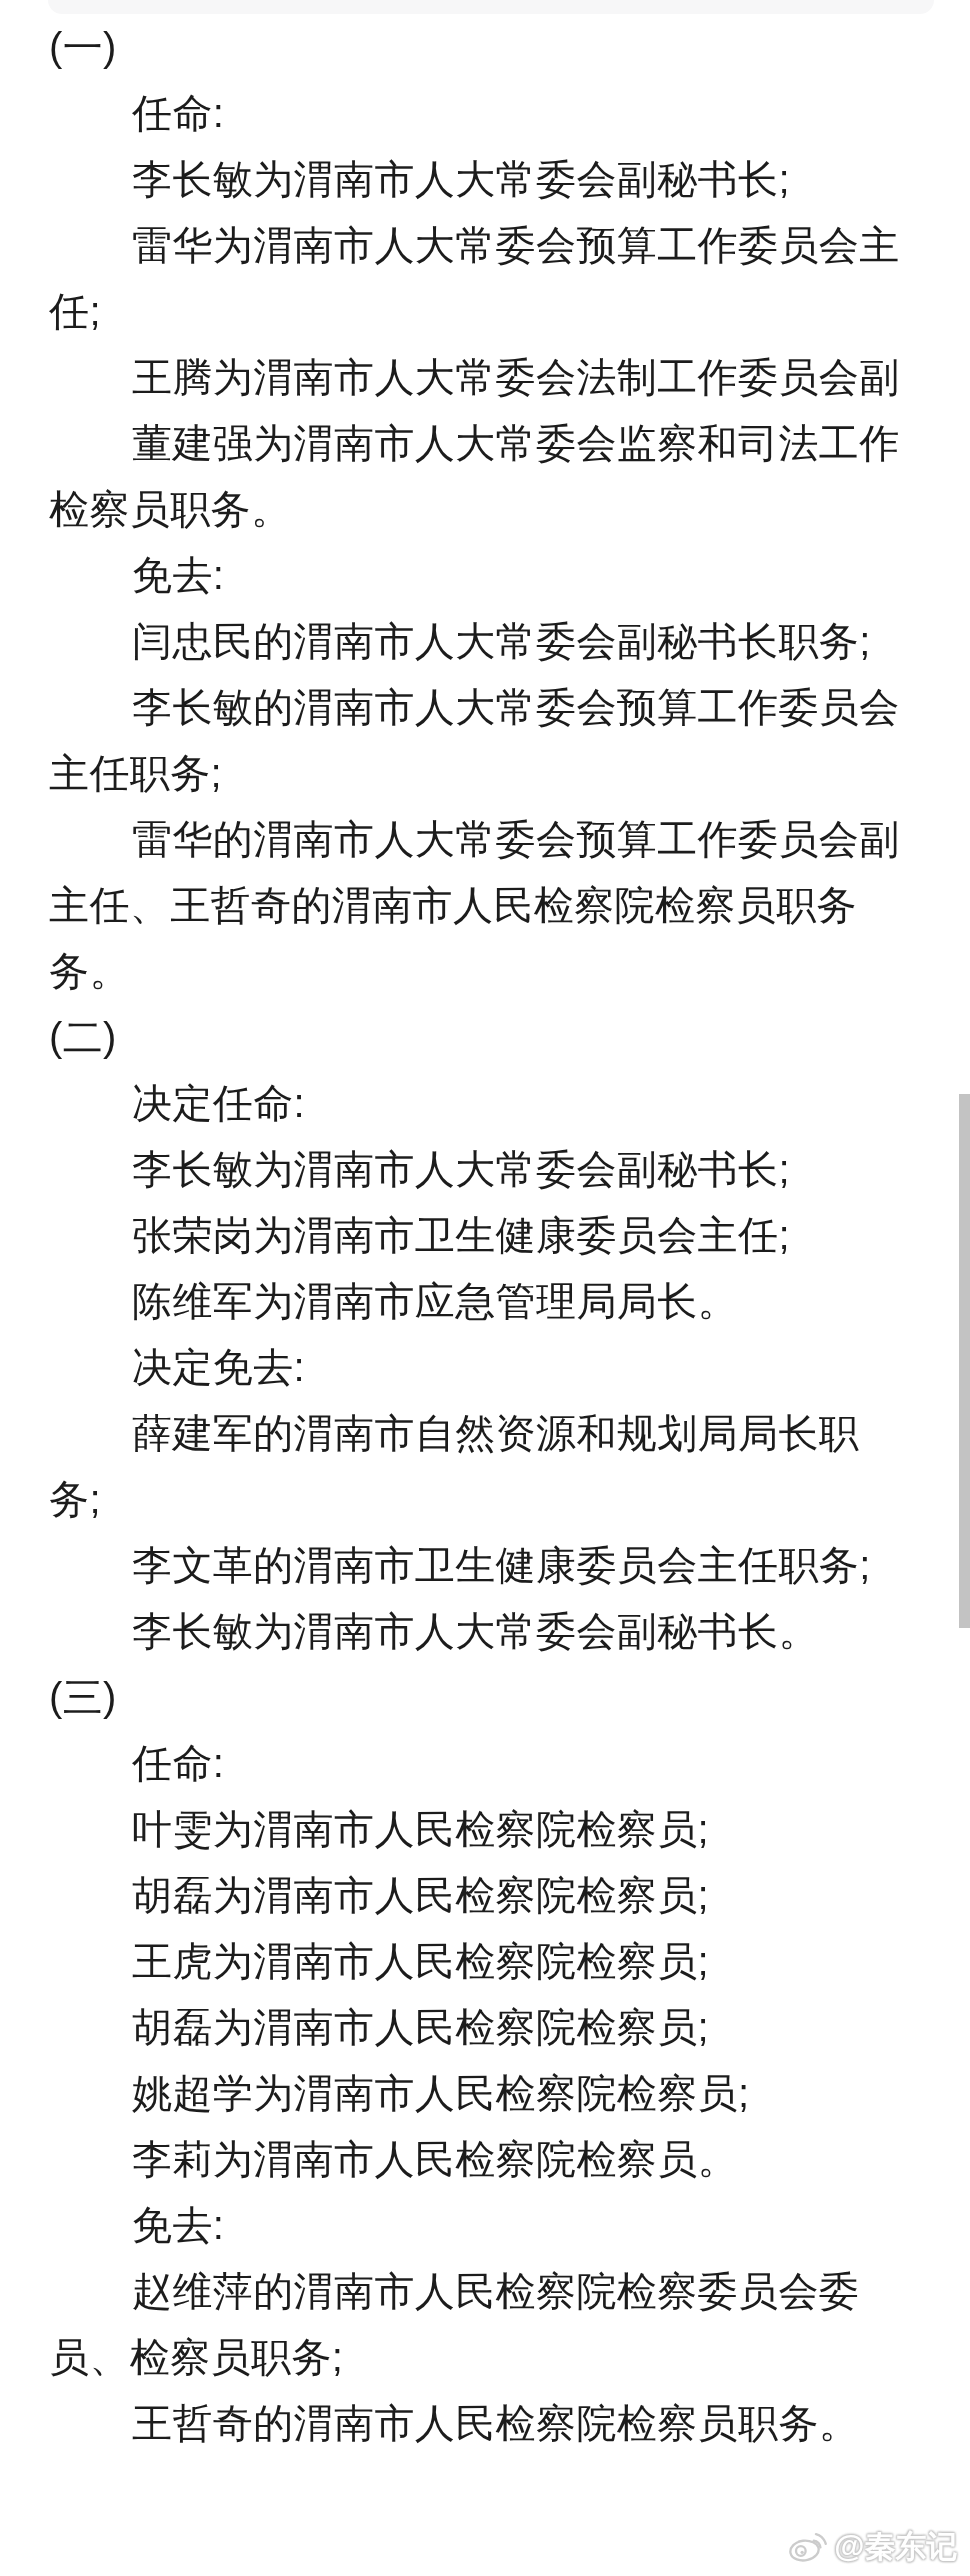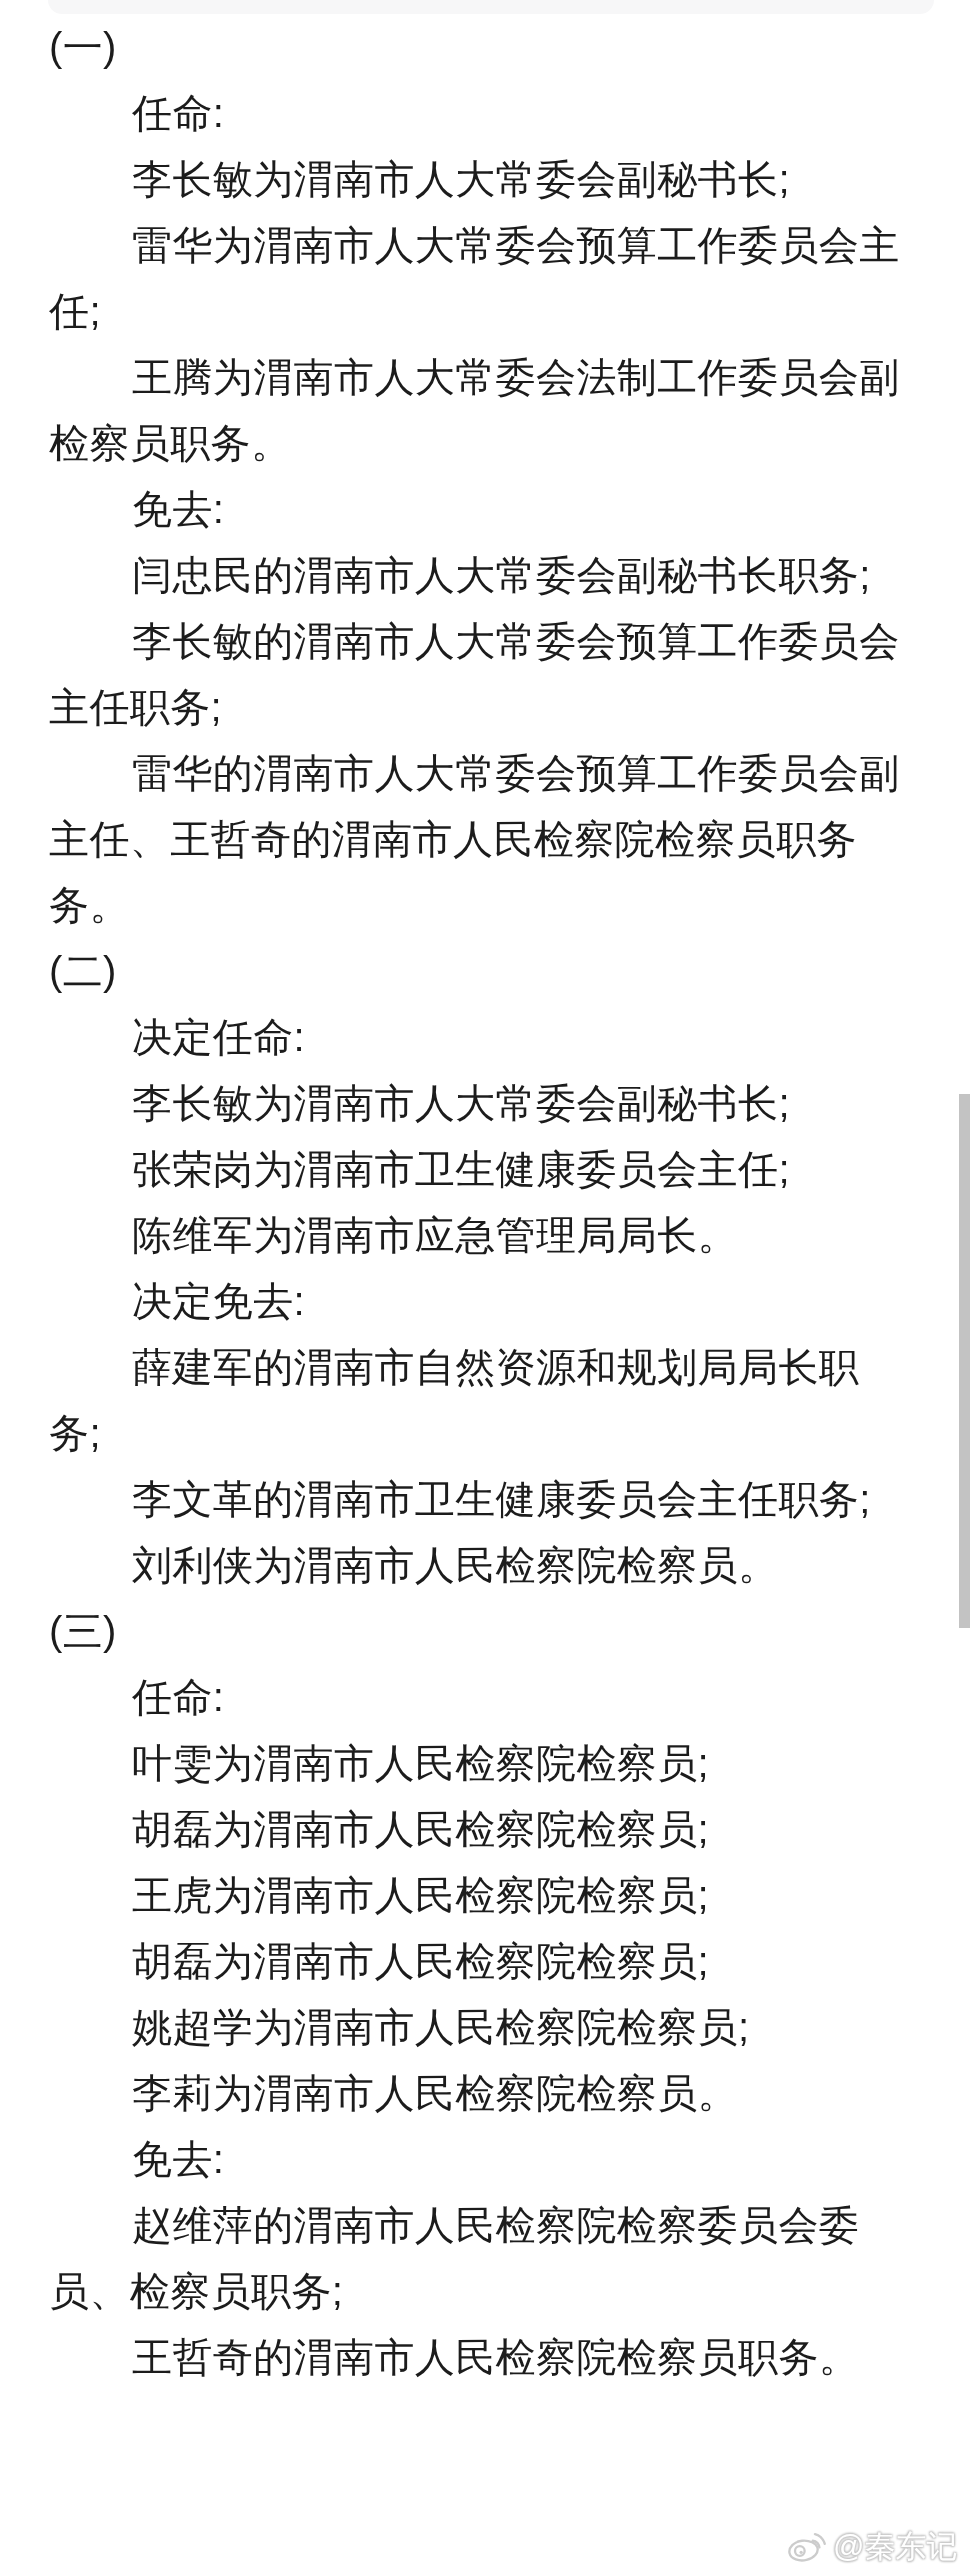--- a/index.html
+++ b/index.html
@@ -52,21 +52,21 @@
 
   
   .watermark {
     position: absolute;
     right: 12.6px;
     bottom: 8px;
     display: flex;
     align-items: center;
     gap: 6.3px;
     font-size: 31px;
-    font-weight: normal;
+    font-weight: bold;
     color: #ffffff;
     text-shadow:
       -0.9px -0.9px 1.8px #c9c9c9,
        0.9px -0.9px 1.8px #c9c9c9,
       -0.9px  0.9px 1.8px #c9c9c9,
        0.9px  0.9px 1.8px #c9c9c9,
        0    0   3.6px #d6d6d6;
   }
   .watermark .wicon svg { display: block; }
 </style>
@@ -75,38 +75,39 @@
 
 <div class="top-edge"></div>
 
 <div class="doc" id="doc">
     <div class="line">(一)</div>
     <div class="line indent">任命:</div>
     <div class="line indent">李长敏为渭南市人大常委会副秘书长;</div>
     <div class="line indent">雷华为渭南市人大常委会预算工作委员会主</div>
     <div class="line">任;</div>
     <div class="line indent">王腾为渭南市人大常委会法制工作委员会副</div>
+    <div class="line indent">董建强为渭南市人大常委会监察和司法工作</div>
     <div class="line">检察员职务。</div>
     <div class="line indent">免去:</div>
     <div class="line indent">闫忠民的渭南市人大常委会副秘书长职务;</div>
     <div class="line indent">李长敏的渭南市人大常委会预算工作委员会</div>
     <div class="line">主任职务;</div>
     <div class="line indent">雷华的渭南市人大常委会预算工作委员会副</div>
     <div class="line">主任、王哲奇的渭南市人民检察院检察员职务</div>
     <div class="line">务。</div>
     <div class="line">(二)</div>
     <div class="line indent">决定任命:</div>
     <div class="line indent">李长敏为渭南市人大常委会副秘书长;</div>
     <div class="line indent">张荣岗为渭南市卫生健康委员会主任;</div>
     <div class="line indent">陈维军为渭南市应急管理局局长。</div>
     <div class="line indent">决定免去:</div>
     <div class="line indent">薛建军的渭南市自然资源和规划局局长职</div>
     <div class="line">务;</div>
     <div class="line indent">李文革的渭南市卫生健康委员会主任职务;</div>
-    <div class="line indent">刘利侠为渭南市人民检察院检察员。</div>
+    <div class="line indent">李长敏为渭南市人大常委会副秘书长。</div>
     <div class="line">(三)</div>
     <div class="line indent">任命:</div>
     <div class="line indent">叶雯为渭南市人民检察院检察员;</div>
     <div class="line indent">胡磊为渭南市人民检察院检察员;</div>
     <div class="line indent">王虎为渭南市人民检察院检察员;</div>
     <div class="line indent">胡磊为渭南市人民检察院检察员;</div>
     <div class="line indent">姚超学为渭南市人民检察院检察员;</div>
     <div class="line indent">李莉为渭南市人民检察院检察员。</div>
     <div class="line indent">免去:</div>
     <div class="line indent">赵维萍的渭南市人民检察院检察委员会委</div>

